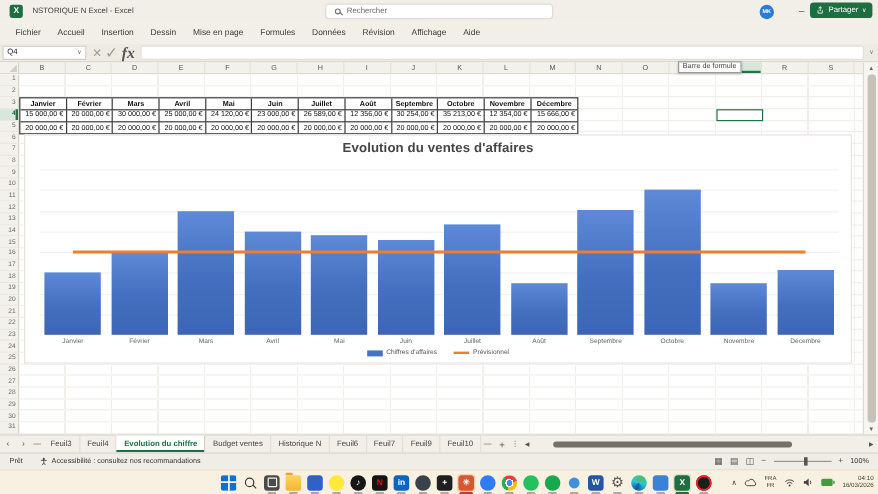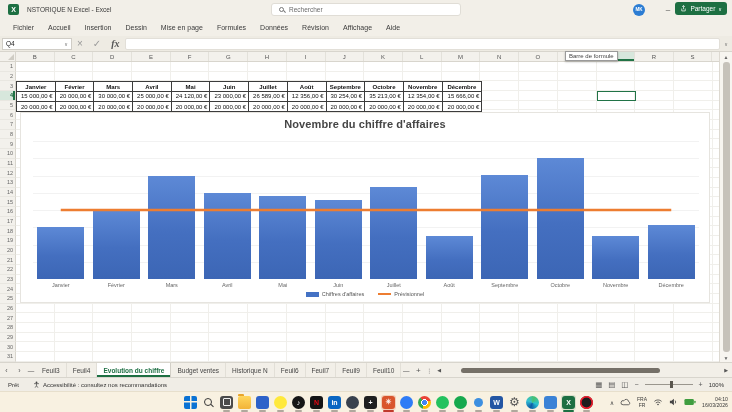--- a/index.html
+++ b/index.html
@@ -30,21 +30,21 @@
              border-radius:3px;display:flex;align-items:center;padding:0 5px;gap:3px}
   .share-btn svg{display:block}
   .share-caret{font-size:5px}
 
   
   .formulabar{position:absolute;top:36px;left:0;right:0;height:16px;background:#eeebe3;display:flex;align-items:center;
               border-bottom:1px solid #d8d5cd}
   .name-box{width:70px;height:12px;background:#fff;border:1px solid #d0cdc6;margin-left:2px;font-size:6.5px;color:#222;
             display:flex;align-items:center;justify-content:space-between;padding:0 3px}
   .nb-caret{color:#777;font-size:5px}
-  .fx-btns{display:flex;gap:10px;font-size:10px;color:#9a9a9a;margin:4px 5px;align-items:center}
+  .fx-btns{display:flex;gap:3px;font-size:13px;color:#9a9a9a;margin:4px 5px;align-items:center}
   .fx{font-style:italic;font-family:"Liberation Serif",serif;color:#555;font-weight:bold}
   .formula-input{flex:1;height:12px;background:#fff;border:1px solid #e2dfd8;border-radius:2px;margin-right:4px}
   .fb-expand{font-size:5px;color:#777;margin-right:4px}
 
   
   .colheaders{position:absolute;top:52px;left:0;right:13px;height:10px;background:#f3f1ec;border-bottom:1px solid #d8d5cd;display:flex}
   .corner{width:16px;height:100%;border-right:1px solid #d8d5cd;position:relative;flex:0 0 auto}
   .corner::after{content:"";position:absolute;right:1px;bottom:1px;border-left:6px solid transparent;border-bottom:6px solid #cfccc4}
   .col-h{width:38.7px;flex:0 0 auto;font-size:6px;color:#555;display:flex;align-items:center;justify-content:center;
          border-right:1px solid #e3e1da}
@@ -395,21 +395,21 @@
         <div class="tbl-cell val last-row">20 000,00 €</div>
         <div class="tbl-cell val last-row">20 000,00 €</div>
         <div class="tbl-cell val last-row">20 000,00 €</div>
         <div class="tbl-cell val last-row">20 000,00 €</div>
         <div class="tbl-cell val last-row">20 000,00 €</div>
         <div class="tbl-cell val last-row">20 000,00 €</div>
       </div>
     <div class="sel-cell"></div>
 
     <div class="chart">
-      <div class="chart-title">Novembre du chiffre d'affaires</div>
+      <div class="chart-title">Evolution du ventes d'affaires</div>
       <div class="plot" id="chart-plot">
           <div class="gridline" style="top: 120.75px;"></div>
           <div class="gridline" style="top: 103.5px;"></div>
           <div class="gridline" style="top: 86.25px;"></div>
           <div class="gridline" style="top: 69px;"></div>
           <div class="gridline" style="top: 51.75px;"></div>
           <div class="gridline" style="top: 34.5px;"></div>
           <div class="gridline" style="top: 17.25px;"></div>
           <div class="gridline" style="top: 0px;"></div>
           <div class="bar" style="left: 4.25px; height: 51.75px;"></div>

